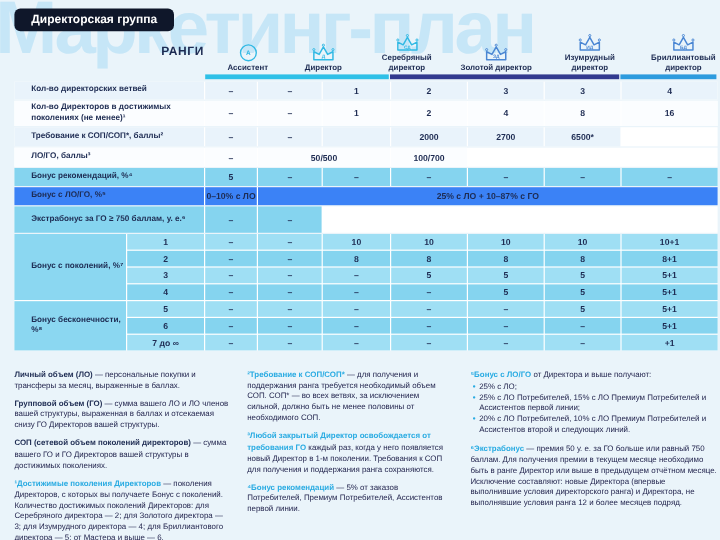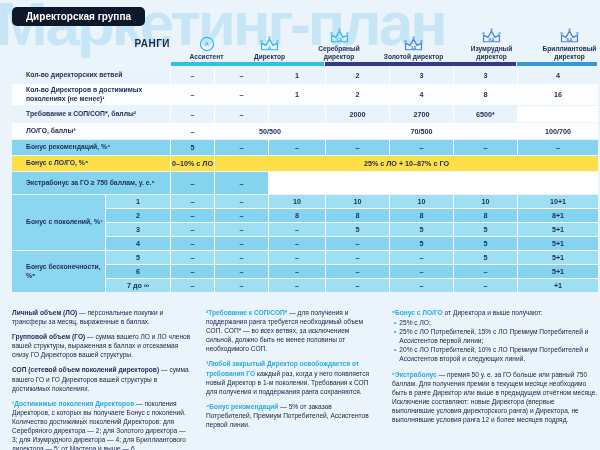--- a/index.html
+++ b/index.html
@@ -23,21 +23,21 @@
   .row{display:grid;grid-template-columns:158px 43px 53px 56px 63px 63px 63px 80px;gap:1px;
         background:#fff;margin-bottom:1px;}
   .row > div{display:flex;align-items:center;justify-content:center;}
   .lab{justify-content:flex-start !important;padding-left:14px;font-size:6.8px;font-weight:600;
         line-height:1.25;box-sizing:border-box;}
   .v{font-size:7.2px;font-weight:bold;text-align:center;}
   .h15{height:15px}.h21{height:21px}.h16{height:16px}.h22{height:22px}
   .l1 > div{background:#e9f3fb;}
   .l2 > div{background:#fbfdff;}
   .bA > div{background:#85d4ef;}
-  .bB > div{background:#fde047;}
+  .bB > div{background:#3b82f6;}
   .sp2{grid-column:span 2}.sp3{grid-column:span 3}.sp5{grid-column:span 5}.sp6{grid-column:span 6}
   .gengrid{display:grid;grid-template-columns:93px 64px 43px 53px 56px 63px 63px 63px 80px;
         grid-template-rows:repeat(7,13px);gap:1px;background:#fff;margin-top:0px;}
   .gengrid > div{display:flex;align-items:center;justify-content:center;}
   .gl{grid-column:1;background:#8bd7f1;justify-content:flex-start !important;padding-left:14px;
         font-size:6.8px;font-weight:600;line-height:1.3;box-sizing:border-box;}
   .gl1{grid-row:1 / span 4;}
   .gl2{grid-row:5 / span 3;}
   .gA{background:#85d4ef;}
   .gB{background:#9fdff4;}
@@ -165,21 +165,20 @@
         <div class="v">–</div>
         <div class="v"></div>
         <div class="v">2000</div>
         <div class="v">2700</div>
         <div class="v">6500*</div>
       </div>
       <div class="row l2 h16">
         <div class="lab">ЛО/ГО, баллы³</div>
         <div class="v">–</div>
         <div class="v sp2">50/500</div>
-        <div class="v sp3">70/500</div>
         <div class="v">100/700</div>
       </div>
       <div class="row bA h15">
         <div class="lab">Бонус рекомендаций, %⁴</div>
         <div class="v">5</div>
         <div class="v">–</div>
         <div class="v">–</div>
         <div class="v">–</div>
         <div class="v">–</div>
         <div class="v">–</div>

